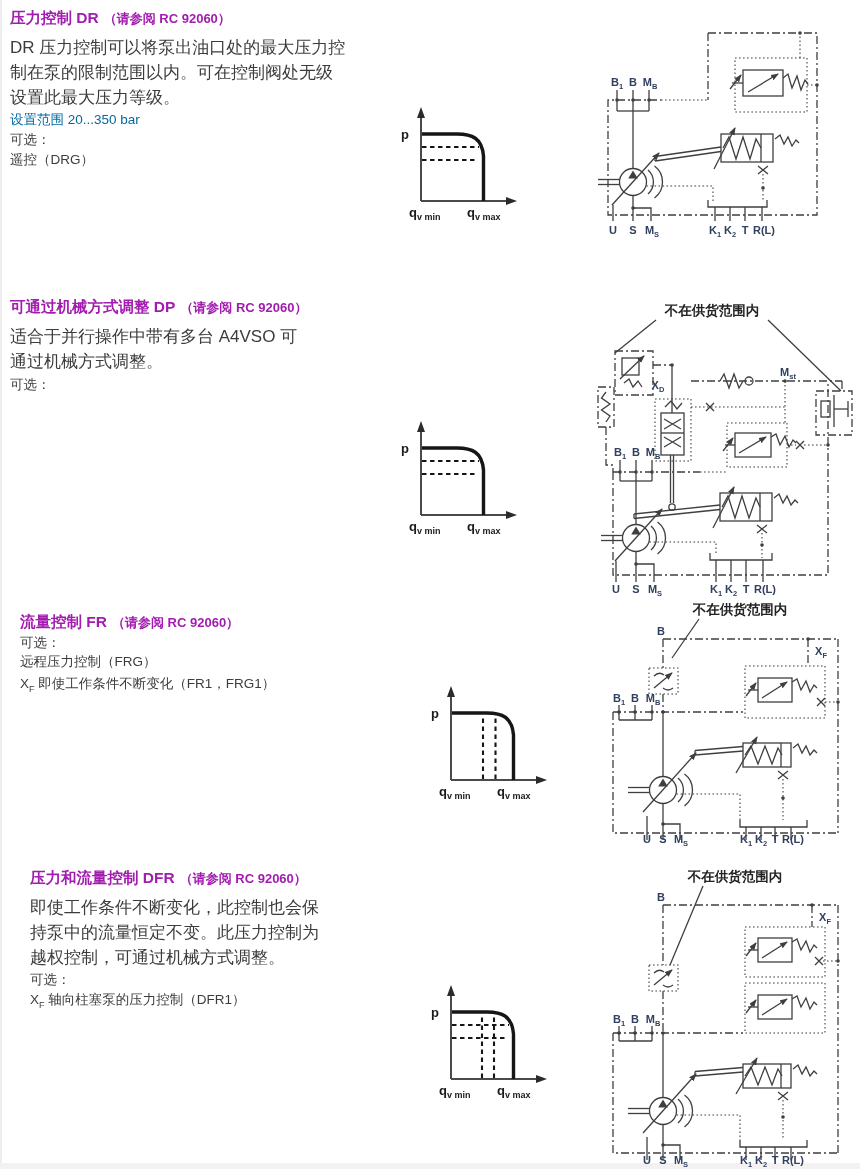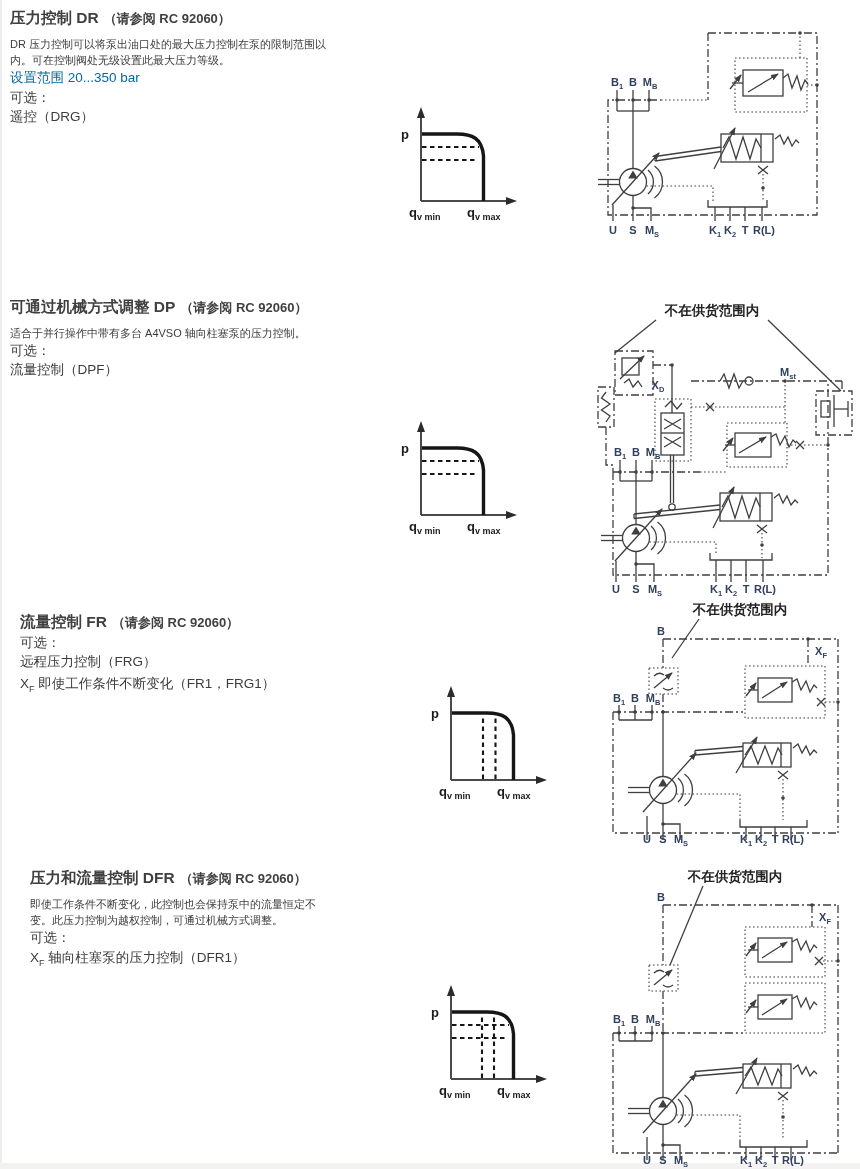--- a/index.html
+++ b/index.html
@@ -1,23 +1,23 @@
 <!DOCTYPE html>
 <html><head>
 <meta charset="utf-8">
 <style>
   html,body{margin:0;padding:0;background:#fff;}
   body{width:860px;height:1169px;position:relative;overflow:hidden;
        font-family:"Liberation Sans","DejaVu Sans",sans-serif;color:#3a3a3a;}
   .page-edge-left{position:absolute;left:0;top:0;width:2px;height:1169px;background:#ededed;}
   .page-edge-bottom{position:absolute;left:0;bottom:0;width:860px;height:6px;background:#f4f1f1;}
   .sec-text{position:absolute;}
-  .sec-title{font-size:15.5px;font-weight:bold;color:#404040;white-space:nowrap;}
+  .sec-title{font-size:15.5px;font-weight:bold;color:#a21caf;white-space:nowrap;}
   .sec-title .ref{font-size:13px;margin-left:5px;}
-  .sec-body{font-size:11px;line-height:1.46;margin-top:7px;color:#3c3c3c;}
+  .sec-body{font-size:17px;line-height:1.46;margin-top:7px;color:#3c3c3c;}
   .sec-range{font-size:13.5px;line-height:1.46;color:#0369a1;}
   .sec-options{font-size:13.5px;line-height:1.44;color:#3c3c3c;}
   .opt-line sub{font-size:9px;}
   svg{position:absolute;overflow:visible;}
   
   .st{stroke:#3f3f3f;stroke-width:1.3;fill:none;}
   .dd{stroke-dasharray:8 3 2 3;}
   .dt{stroke-dasharray:1.6 2.4;stroke-width:1.1;}
   .fil{fill:#3f3f3f;stroke:none;}
   .jd{fill:#3f3f3f;stroke:none;}
@@ -143,24 +143,23 @@
   </g>
   <g>
     <text class="plbl" x="18" y="222"><tspan>U</tspan><tspan class="ss" dy="2.5"></tspan></text>
     <text class="plbl" x="38" y="222"><tspan>S</tspan><tspan class="ss" dy="2.5"></tspan></text>
     <text class="plbl" x="57" y="222"><tspan>M</tspan><tspan class="ss" dy="2.5">S</tspan></text>
   </g>
 </svg>
 
 <div class="sec-text" style="left:10px;top:297px;width:300px;">
   <div class="sec-title"><span>可通过机械方式调整 DP</span><span class="ref">（请参阅 RC 92060）</span></div>
-  <div class="sec-body">适合于并行操作中带有多台 A4VSO 轴向柱塞泵的压力控制。</div>
+  <div class="sec-body">适合于并行操作中带有多台 A4VSO 可通过机械方式调整。</div>
   <div class="sec-options">
     <div>可选：</div>
-    <div class="opt-line"><span></span><sub></sub><span>流量控制（DPF）</span></div>
   </div>
 </div>
 
 <svg style="left:395px;top:420px" width="170" height="118" viewBox="0 0 170 118">
   <g>
     <line class="ax" x1="26" y1="95" x2="26" y2="9"></line>
       <polygon class="fil2" points="26,1 22,12 30,12"></polygon>
     <line class="ax" x1="26" y1="95" x2="113" y2="95"></line>
       <polygon class="fil2" points="122,95 111,91 111,99"></polygon>
   </g>

